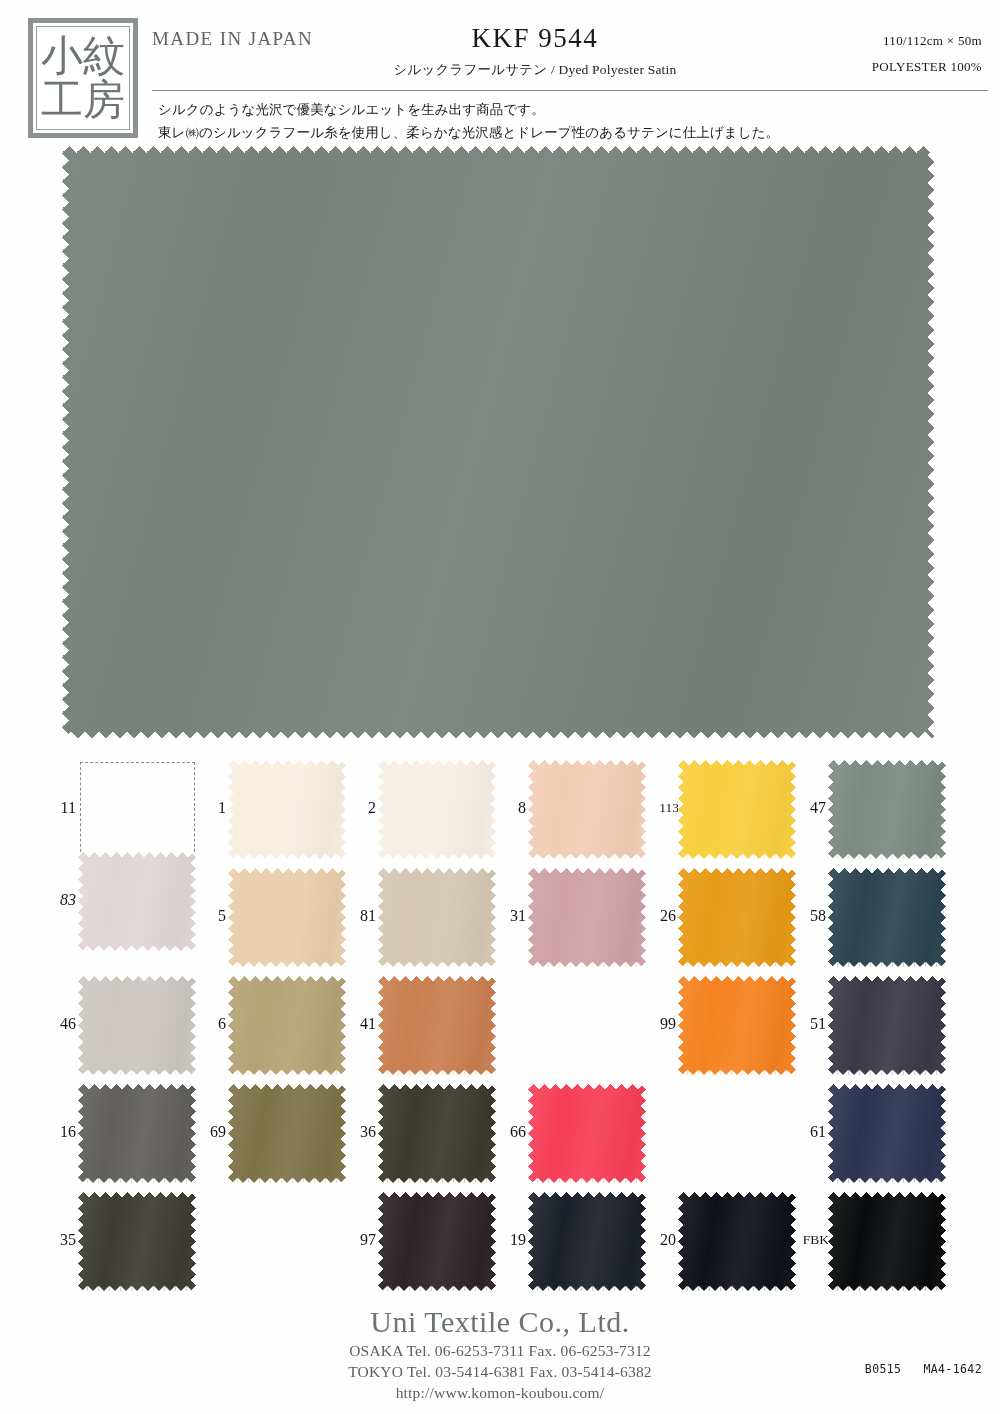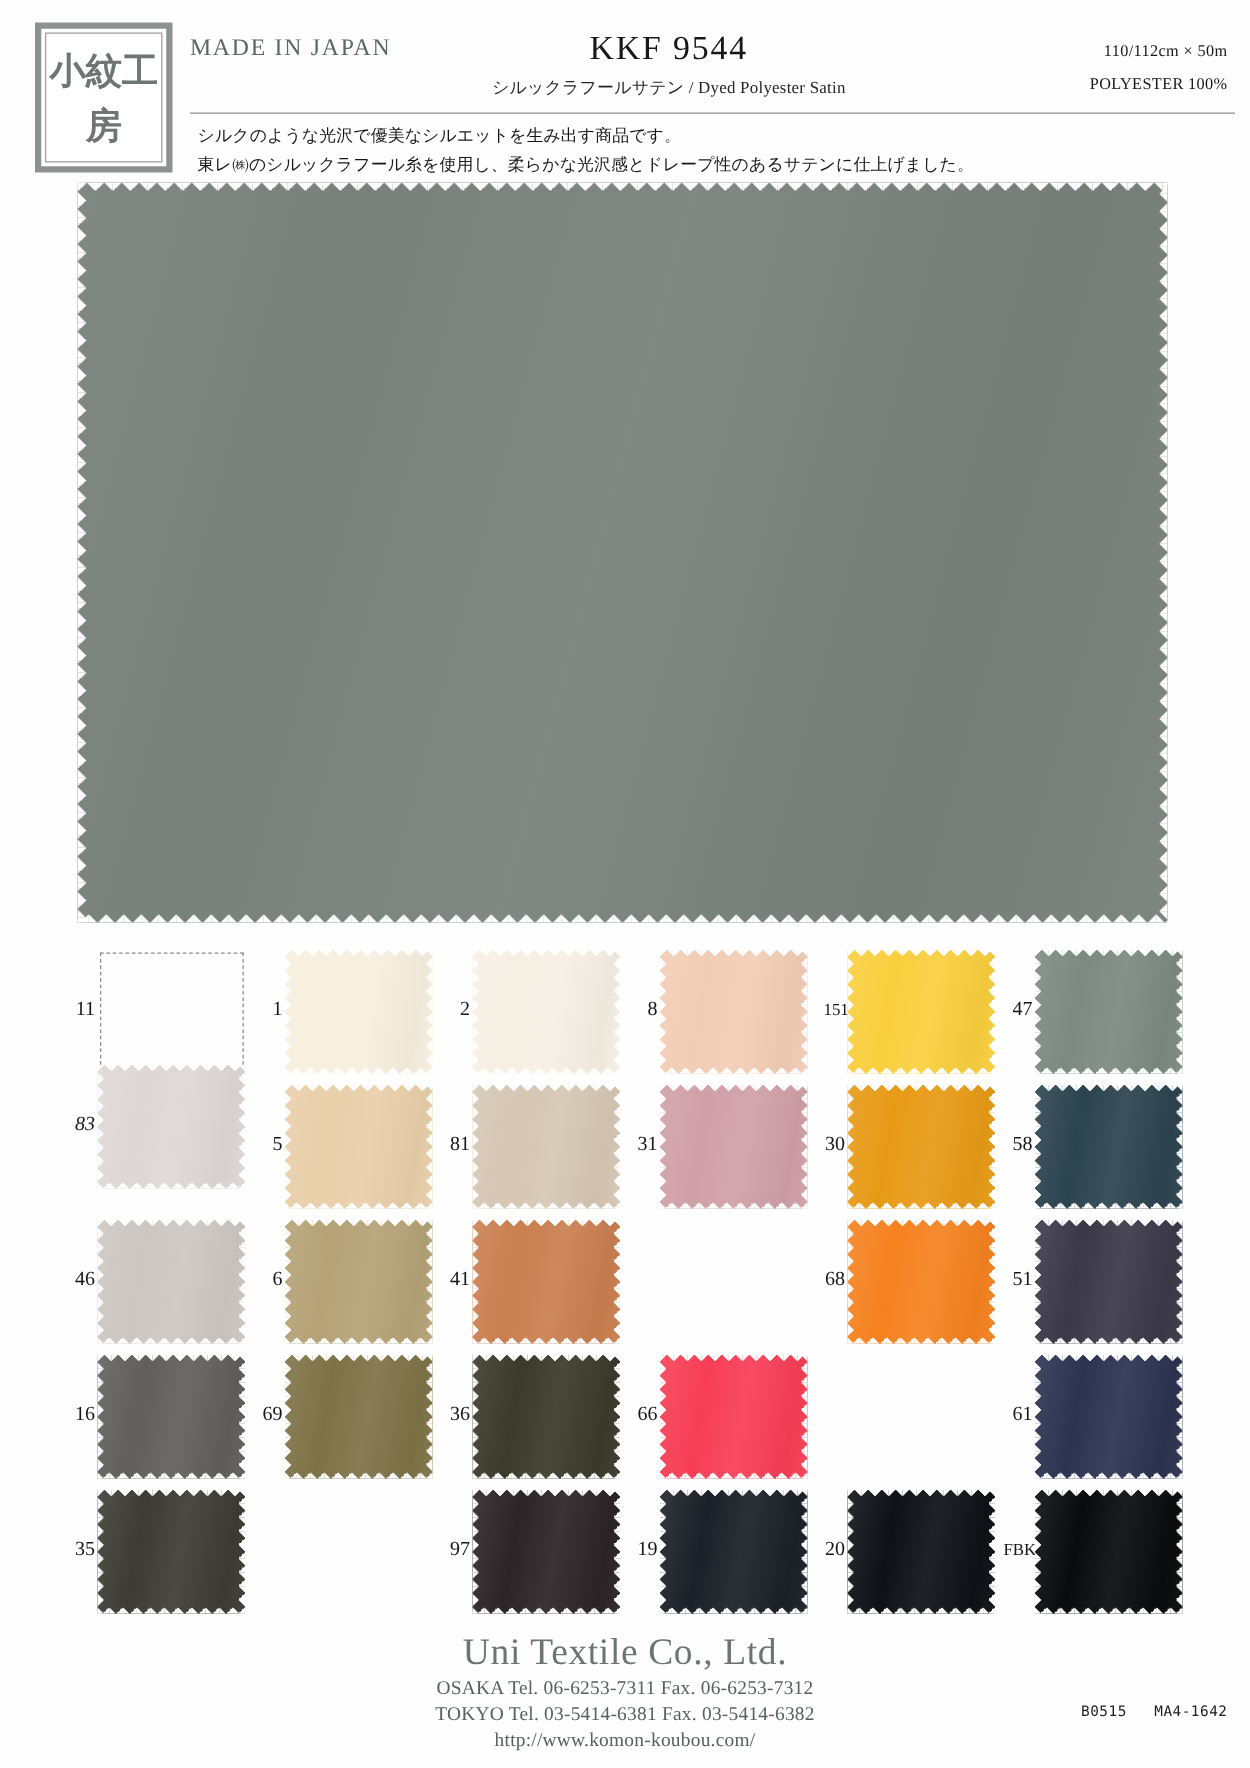--- a/index.html
+++ b/index.html
@@ -31,22 +31,22 @@
   .logo-inner{
     width:100%;height:100%;
     border:1.5px solid #9aa09d;
     box-sizing:border-box;
     display:flex;flex-wrap:wrap;
     align-content:center;justify-content:center;
   }
   .logo-glyphs{
     font-family:"DejaVu Serif", serif;
     color:#6e7673;
-    font-weight:700;
-    font-size:29px;
+    font-weight:400;
+    font-size:42px;
     line-height:44px;
     letter-spacing:0px;
     width:96px;
     text-align:center;
     word-break:break-all;
   }
 
   .brand-en{
     position:absolute;left:152px;top:24px;
     width:250px;
@@ -315,21 +315,21 @@
         <div class="chip">
           <div class="chip-body" style="background: rgb(242, 205, 182);"></div>
           <div class="chip-sheen"></div>
           <div class="e et"></div>
           <div class="e eb"></div>
           <div class="e el"></div>
           <div class="e er"></div>
         </div>
       </div>
       <div class="cell" style="left: 600px; top: 0px;">
-        <div class="num small">151</div>
+        <div class="num small">113</div>
         <div class="chip-frame"></div>
         <div class="chip">
           <div class="chip-body" style="background: rgb(249, 207, 62);"></div>
           <div class="chip-sheen"></div>
           <div class="e et"></div>
           <div class="e eb"></div>
           <div class="e el"></div>
           <div class="e er"></div>
         </div>
       </div>
@@ -387,21 +387,21 @@
         <div class="chip">
           <div class="chip-body" style="background: rgb(208, 160, 167);"></div>
           <div class="chip-sheen"></div>
           <div class="e et"></div>
           <div class="e eb"></div>
           <div class="e el"></div>
           <div class="e er"></div>
         </div>
       </div>
       <div class="cell" style="left: 600px; top: 108px;">
-        <div class="num">30</div>
+        <div class="num">26</div>
         <div class="chip-frame"></div>
         <div class="chip">
           <div class="chip-body" style="background: rgb(231, 154, 22);"></div>
           <div class="chip-sheen"></div>
           <div class="e et"></div>
           <div class="e eb"></div>
           <div class="e el"></div>
           <div class="e er"></div>
         </div>
       </div>
@@ -447,21 +447,21 @@
         <div class="chip">
           <div class="chip-body" style="background: rgb(201, 127, 80);"></div>
           <div class="chip-sheen"></div>
           <div class="e et"></div>
           <div class="e eb"></div>
           <div class="e el"></div>
           <div class="e er"></div>
         </div>
       </div>
       <div class="cell" style="left: 600px; top: 216px;">
-        <div class="num">68</div>
+        <div class="num">99</div>
         <div class="chip-frame"></div>
         <div class="chip">
           <div class="chip-body" style="background: rgb(245, 130, 32);"></div>
           <div class="chip-sheen"></div>
           <div class="e et"></div>
           <div class="e eb"></div>
           <div class="e el"></div>
           <div class="e er"></div>
         </div>
       </div>

